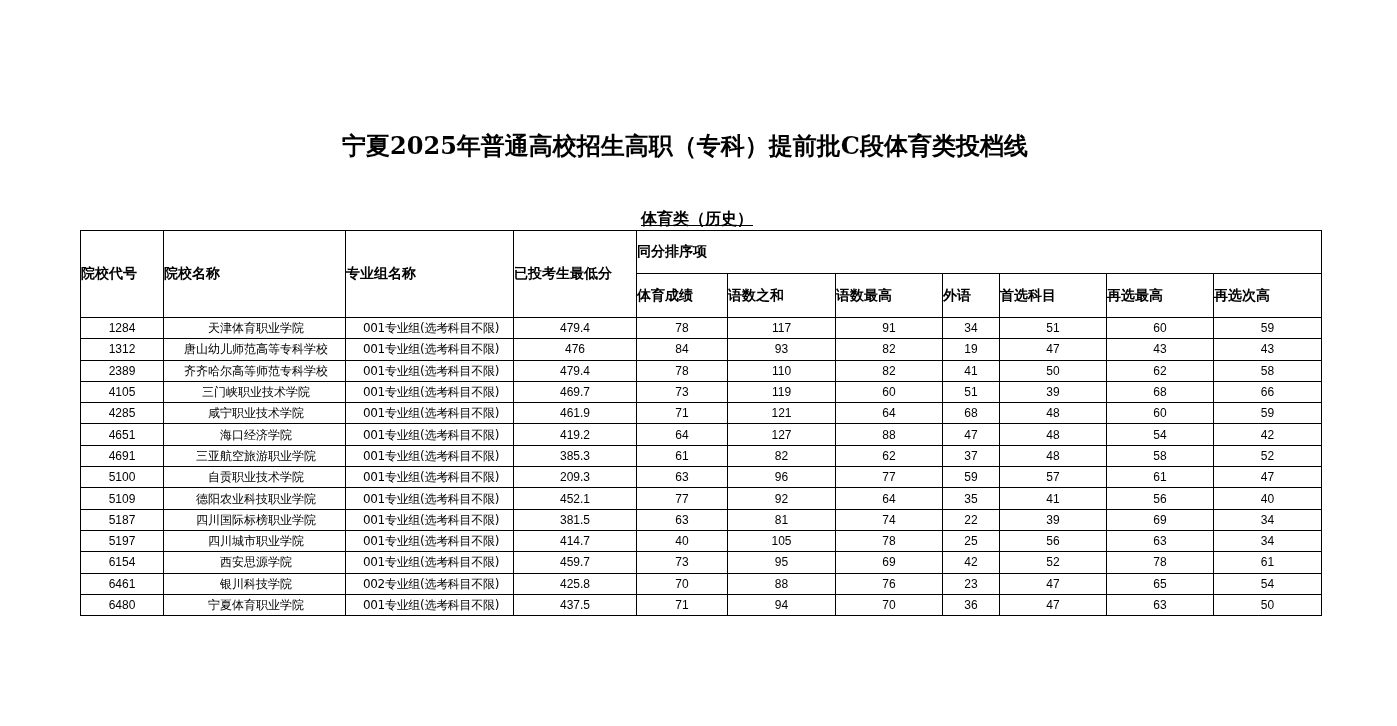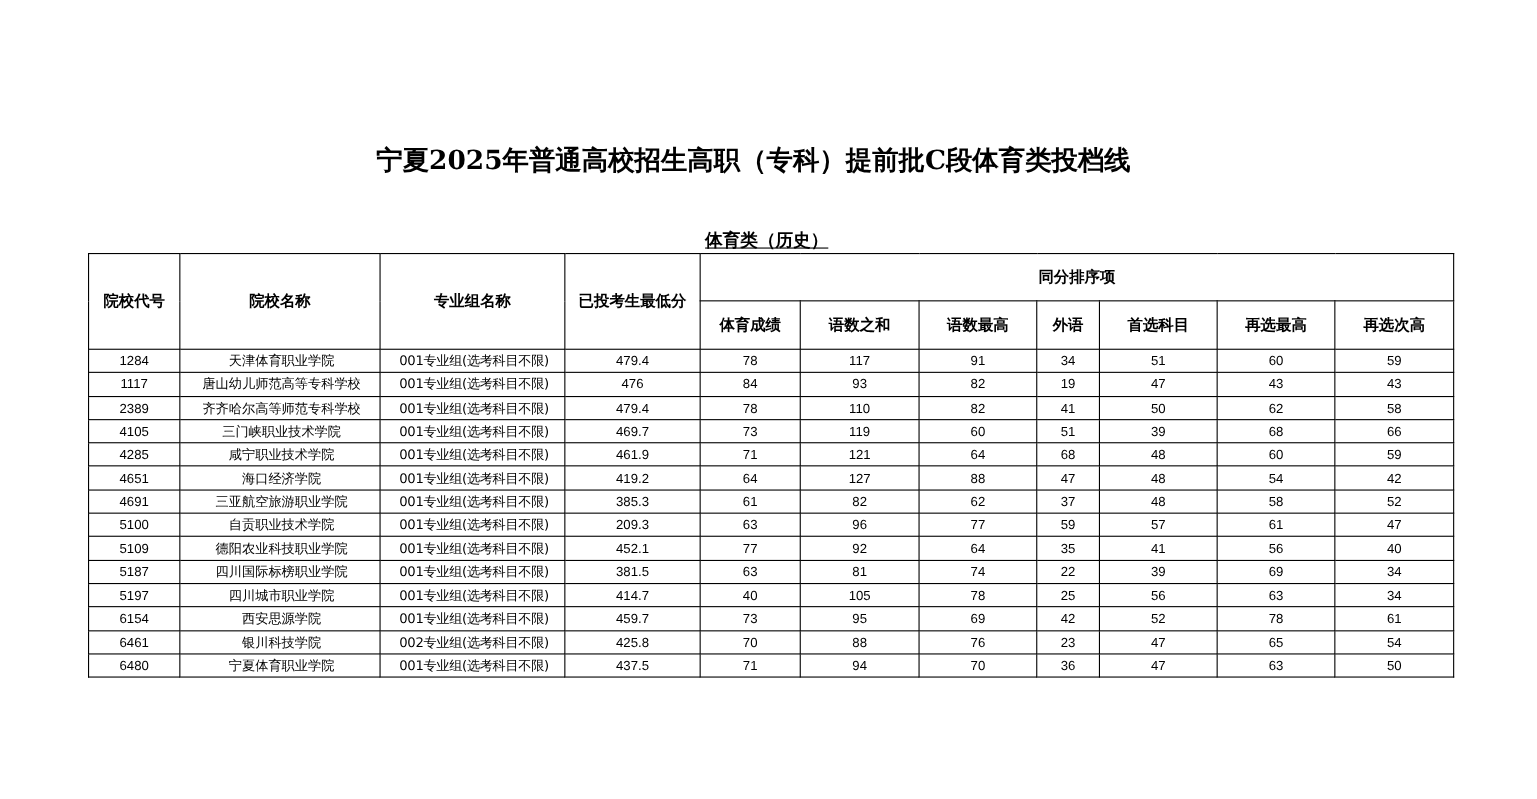--- a/index.html
+++ b/index.html
@@ -51,21 +51,21 @@
     table.score-table th,
     table.score-table td {
       border: 1px solid #000000;
       padding: 0;
       overflow: hidden;
       white-space: nowrap;
     }
     table.score-table th {
       font-weight: bold;
       font-size: 14px;
-      text-align: center;
+      text-align: left;
       vertical-align: middle;
       font-family: Liberation Mono, monospace;
     }
     tr.head-row-1 th { height: 42px; }
     tr.head-row-2 th { height: 43px; }
     table.score-table td {
       height: 20.3px;
       font-size: 12px;
       line-height: 20px;
       text-align: center;
@@ -124,21 +124,21 @@
         <td>479.4</td>
         <td>78</td>
         <td>117</td>
         <td>91</td>
         <td>34</td>
         <td>51</td>
         <td>60</td>
         <td>59</td>
       </tr>
       <tr>
-        <td>1117</td>
+        <td>1312</td>
         <td class="col-name">唐山幼儿师范高等专科学校</td>
         <td class="col-group">001专业组(选考科目不限)</td>
         <td>476</td>
         <td>84</td>
         <td>93</td>
         <td>82</td>
         <td>19</td>
         <td>47</td>
         <td>43</td>
         <td>43</td>

